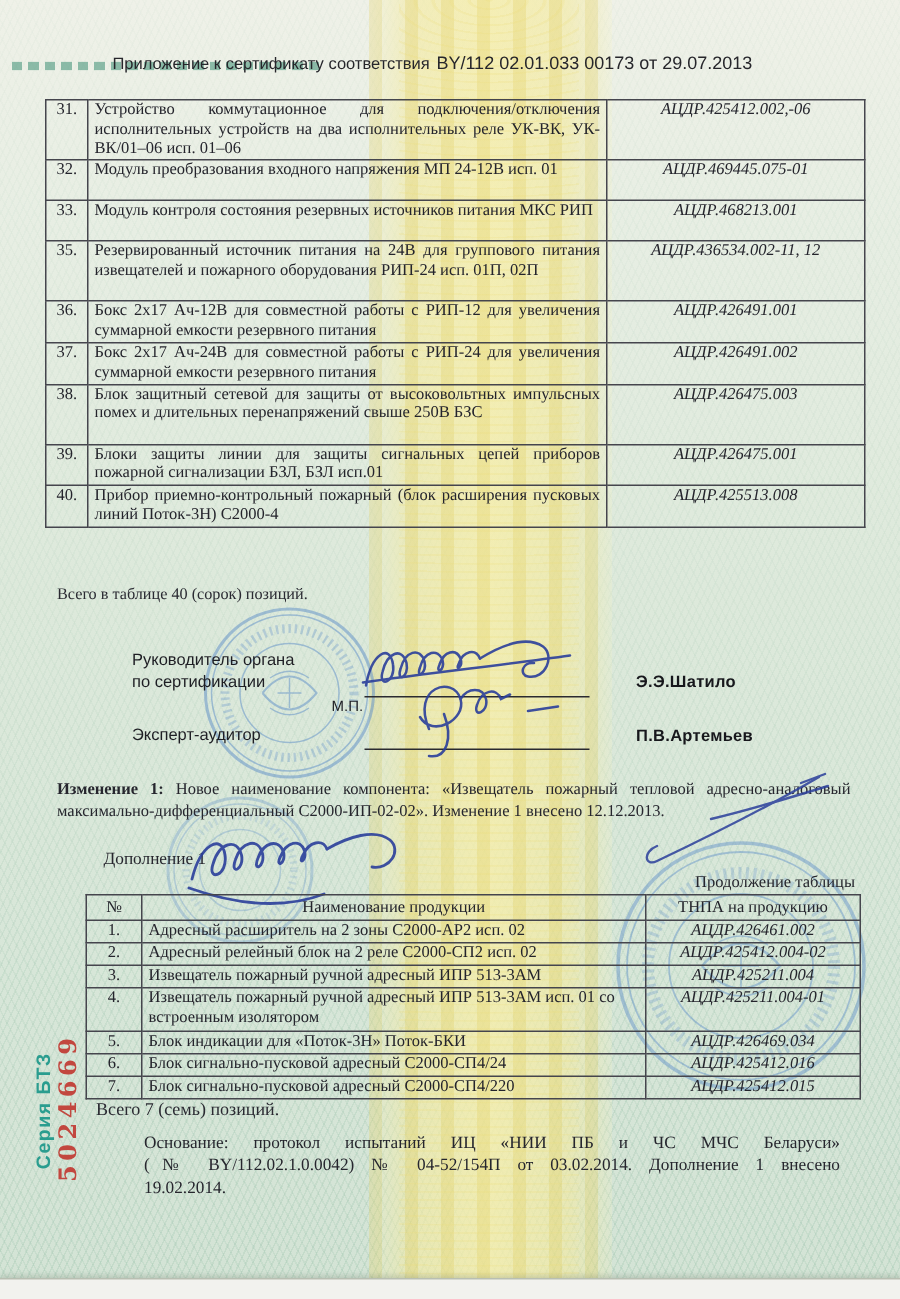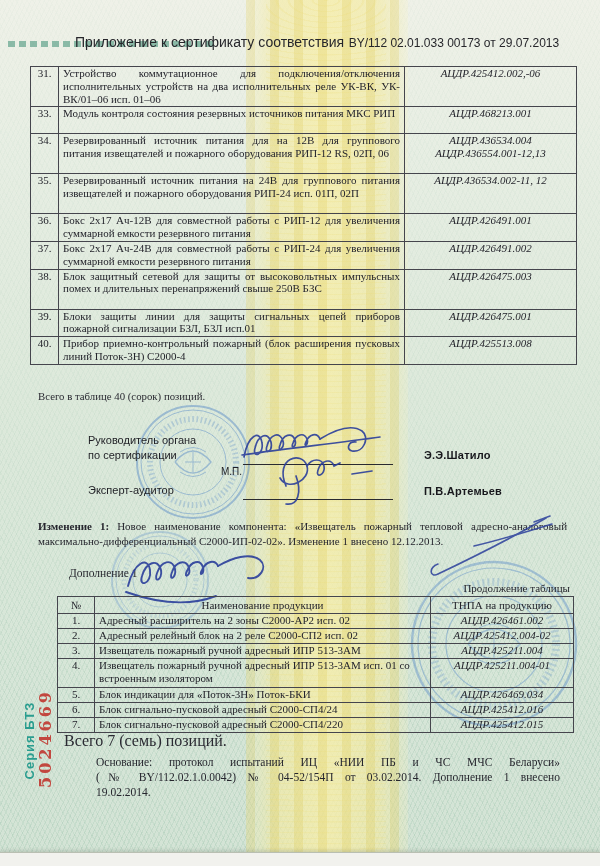--- a/index.html
+++ b/index.html
@@ -25,21 +25,21 @@
   .scan-bottom{position:absolute;left:0;right:0;bottom:0;height:13px;background:#f2f2ee;
     border-top:1px solid #b9bfb2;box-shadow:0 -2px 3px rgba(120,130,115,.25);}
   .microprint{position:absolute;left:8px;top:41px;width:205px;height:6px;opacity:.55;
     background:repeating-linear-gradient(90deg,#3c8f74 0 7px,transparent 7px 11px);
     -webkit-mask:linear-gradient(0deg,#000 45%,transparent 46%,#000 55%);
     mask:linear-gradient(0deg,#000 45%,transparent 46%,#000 55%);}
 
   
   .hdr{position:absolute;left:75px;top:33px;width:510px;font-family:"Liberation Sans",sans-serif;
     color:#26262b;white-space:nowrap;}
-  .hdr .pre{font-size:14px;}
+  .hdr .pre{font-size:11px;}
   .hdr .no{font-size:12px;}
 
   
   table{border-collapse:collapse;table-layout:fixed;}
   td{border:1px solid #45454d;vertical-align:top;padding:0 4px 1px;overflow:hidden;}
   .t1{position:absolute;left:30px;top:66px;width:546px;font-size:11px;line-height:12.8px;}
   .t2{position:absolute;left:57px;top:596px;width:516px;font-size:11px;line-height:13px;}
   .num{text-align:center;padding:0 1px;}
   .desc{text-align:justify;}
   .code{text-align:center;font-style:italic;}
@@ -95,31 +95,28 @@
         <col style="width:346px">
         <col style="width:172px">
       </colgroup>
     <tbody>
         <tr class="h3r">
       <td class="num">31.</td>
       <td class="desc">Устройство коммутационное для подключения/отключения исполнительных устройств на два исполнительных реле УК-ВК, УК-ВК/01–06 исп. 01–06</td>
       <td class="code">АЦДР.425412.002,-06</td>
     </tr>
     <tr class="h2r">
+      <td class="num">32.</td>
+      <td class="desc">Модуль преобразования входного напряжения МП 24-12В исп. 01</td>
+      <td class="code">АЦДР.469445.075-01</td>
+    </tr>
+    <tr class="h2r">
       <td class="num">33.</td>
       <td class="desc">Модуль контроля состояния резервных источников питания МКС РИП</td>
       <td class="code">АЦДР.468213.001</td>
-    </tr>
-    <tr class="h3r">
-      <td class="num">34.</td>
-      <td class="desc">Резервированный источник питания для на 12В для группового питания извещателей и пожарного оборудования РИП-12 RS, 02П, 06</td>
-      <td class="code">
-        <div>АЦДР.436534.004</div>
-        <div>АЦДР.436554.001-12,13</div>
-      </td>
     </tr>
     <tr class="h3r">
       <td class="num">35.</td>
       <td class="desc">Резервированный источник питания на 24В для группового питания извещателей и пожарного оборудования РИП-24 исп. 01П, 02П</td>
       <td class="code">АЦДР.436534.002-11, 12</td>
     </tr>
     <tr class="h2r">
       <td class="num">36.</td>
       <td class="desc">Бокс 2х17 Ач-12В для совместной работы с РИП-12 для увеличения суммарной емкости резервного питания</td>
       <td class="code">АЦДР.426491.001</td>
@@ -280,21 +277,21 @@
       <td class="code">АЦДР.425412.016</td>
     </tr>
     <tr class="h1r">
       <td class="num">7.</td>
       <td>Блок сигнально-пусковой адресный С2000-СП4/220</td>
       <td class="code">АЦДР.425412.015</td>
     </tr>
   </tbody>
     </table>
 
-  <div class="note" style="left:64px;top:732px;font-size:16px;">Всего 7 (семь) позиций.</div>
+  <div class="note" style="left:64px;top:732px;font-size:12px;">Всего 7 (семь) позиций.</div>
 
   <div class="para" style="left:96px;top:755px;width:464px;font-size:11.5px;line-height:15px;">
     <div class="jline">Основание: протокол испытаний ИЦ «НИИ ПБ и ЧС МЧС Беларуси»</div>
     <div class="jline">(№ BY/112.02.1.0.0042) № 04-52/154П от 03.02.2014. Дополнение 1 внесено</div>
     <div>19.02.2014.</div>
   </div>
 
   <div class="serialwrap">
     <div class="serial-series">Серия БТЗ</div>
     <div class="serial-number">5024669</div>

